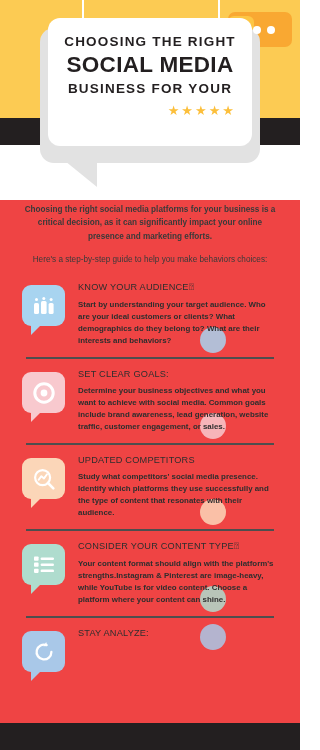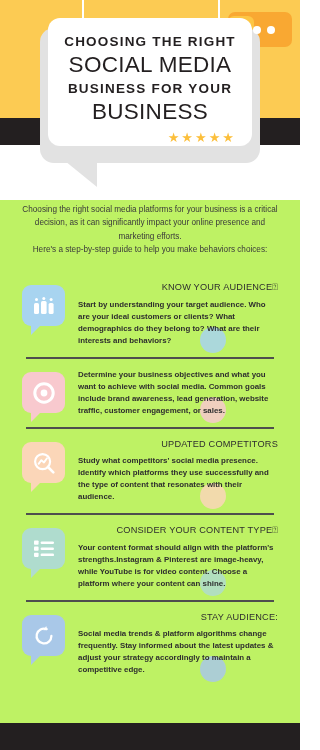--- a/index.html
+++ b/index.html
@@ -9,21 +9,21 @@
     height: 750px;
     background: #ffffff;
     font-family: "Liberation Sans", sans-serif;
     overflow: hidden;
   }
 
   #infographic {
     position: relative;
     width: 300px;
     height: 750px;
-    background: #bef264;
+    background: #ef4444;
     overflow: hidden;
   }
 
   
   .header {
     position: absolute;
     left: 0; top: 0;
     width: 300px;
     height: 200px;
   }
@@ -137,21 +137,21 @@
   }
   .t-line1, .t-line3 {
     font-size: 13.5px;
     font-weight: 700;
     letter-spacing: 1.2px;
     color: #231F20;
     line-height: 1.5;
   }
   .t-line2, .t-line4 {
     font-size: 22.5px;
-    font-weight: 400;
+    font-weight: 700;
     letter-spacing: 0.3px;
     color: #231F20;
     line-height: 1.18;
   }
   .stars {
     margin-top: 5px;
     text-align: right;
     padding-right: 6px;
     font-size: 13px;
     letter-spacing: 2px;
@@ -165,21 +165,21 @@
     left: 0; top: 203px;
     width: 300px;
     padding: 0 20px;
     text-align: center;
   }
   .intro p {
     font-size: 8.2px;
     line-height: 1.62;
     color: #3A3A3A;
   }
-  .intro p.lead { margin-bottom: 0; }
+  .intro p.lead { margin-bottom: 10px; font-weight: bold; }
 
   
   .steps {
     position: absolute;
     left: 0; top: 272px;
     width: 300px;
   }
   .divider {
     height: 2px;
     background: #4E4E4E;
@@ -217,21 +217,21 @@
   .step-body {
     flex: 1 1 auto;
     padding-left: 13px;
     position: relative;
   }
   .step-title {
     font-size: 9.2px;
     font-weight: 400;
     letter-spacing: 0.2px;
     color: #2E2E2E;
-    text-align: right;
+    text-align: left;
     margin-bottom: 6px;
     white-space: nowrap;
   }
   .step-text {
     font-size: 7.9px;
     line-height: 1.52;
     font-weight: 700;
     color: #2E2E2E;
     position: relative;
     z-index: 2;
@@ -278,21 +278,20 @@
 
     <div class="pin p1"></div>
     <div class="pin p2"></div>
 
     <div class="ghost-bubble"></div>
 
     <div class="title-card">
       <div class="t-line1">CHOOSING THE RIGHT</div>
       <div class="t-line2">SOCIAL MEDIA</div>
       <div class="t-line3">BUSINESS FOR YOUR</div>
-      <div class="t-line4">BUSINESS</div>
       <div class="stars">★★★★★</div>
     </div>
   </div>
 
   <div class="intro">
     <p class="lead">Choosing the right social media platforms for your business is a critical decision, as it can significantly impact your online presence and marketing efforts.</p>
     <p>Here's a step-by-step guide to help you make behaviors choices:</p>
   </div>
 
   <div class="steps" id="steps-container">
@@ -319,20 +318,21 @@
       <div class="step">
         <div class="icon-tile" style="background:#F8C9CE; color:#F8C9CE;">
           <span>
             <svg width="22" height="22" viewBox="0 0 22 22">
               <circle cx="11" cy="11" r="9.2" fill="none" stroke="#FFFFFF" stroke-width="3"></circle>
               <circle cx="11" cy="11" r="3.4" fill="#FFFFFF"></circle>
             </svg>
           </span>
         </div>
         <div class="step-body">
+          <div class="step-title">SET CLEAR GOALS:</div>
           <div class="accent-circle" style="background:#F8C9CE;"></div>
           <div class="step-text">Determine your business objectives and what you want to achieve with social media. Common goals include brand awareness, lead generation, website traffic, customer engagement, or sales.</div>
         </div>
       </div>
       <div class="divider"></div>
       <div class="step">
         <div class="icon-tile" style="background:#FBD6B8; color:#FBD6B8;">
           <span>
             <svg width="22" height="22" viewBox="0 0 22 22">
               <circle cx="9.6" cy="9.6" r="7.5" fill="none" stroke="#FFFFFF" stroke-width="2.2"></circle>
@@ -371,21 +371,20 @@
       <div class="step">
         <div class="icon-tile" style="background:#A9C8E8; color:#A9C8E8;">
           <span>
             <svg width="22" height="22" viewBox="0 0 22 22">
               <path d="M18.4 11 A7.4 7.4 0 1 1 13.6 4.1" fill="none" stroke="#FFFFFF" stroke-width="2.3" stroke-linecap="round"></path>
               <path d="M13.2 0.9 L14.4 4.9 L10.4 5.3 Z" fill="#FFFFFF"></path>
             </svg>
           </span>
         </div>
         <div class="step-body">
-          <div class="step-title">STAY AUDIENCE:</div>
+          <div class="step-title">STAY ANALYZE:</div>
           <div class="accent-circle" style="background:#A9C8E8;"></div>
-          <div class="step-text">Social media trends &amp; platform algorithms change frequently. Stay informed about the latest updates &amp; adjust your strategy accordingly to maintain a competitive edge.</div>
         </div>
       </div>
     </div>
 
   <div class="footer-bar"></div>
 </div>
 
 </body></html>

